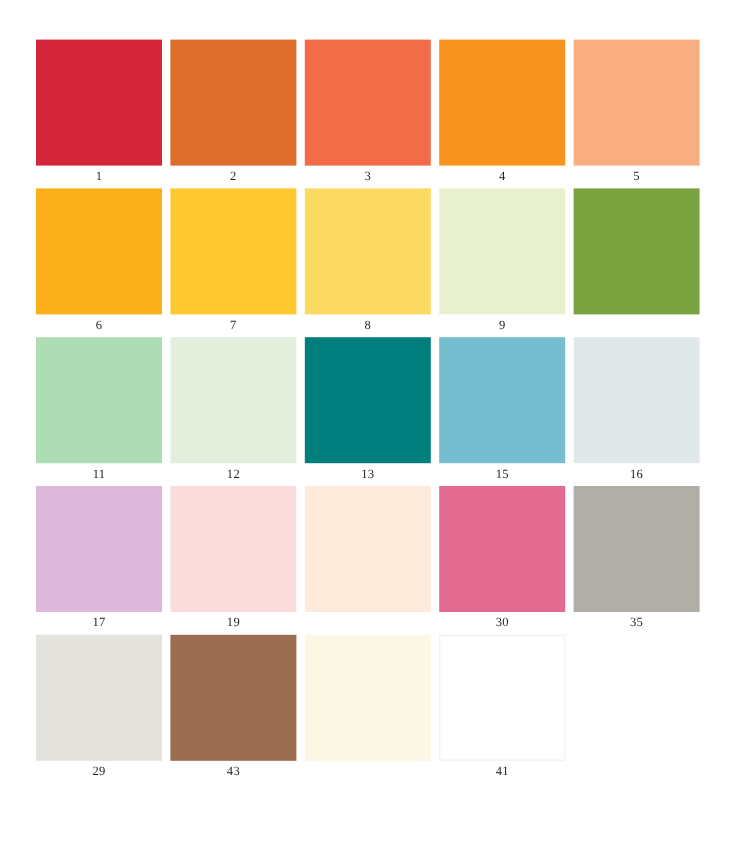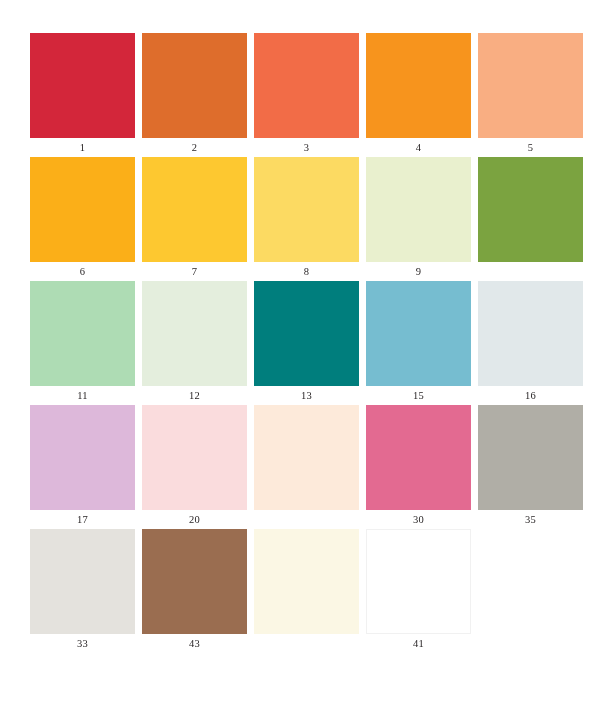--- a/index.html
+++ b/index.html
@@ -122,36 +122,36 @@
       <div class="swatch-cell">
         <div class="swatch-chip" title="#e1e8ea" style="background: rgb(225, 232, 234);"></div>
         <div class="swatch-label">16</div>
       </div>
       <div class="swatch-cell">
         <div class="swatch-chip" title="#ddb8da" style="background: rgb(221, 184, 218);"></div>
         <div class="swatch-label">17</div>
       </div>
       <div class="swatch-cell">
         <div class="swatch-chip" title="#fadcdd" style="background: rgb(250, 220, 221);"></div>
-        <div class="swatch-label">20</div>
+        <div class="swatch-label">19</div>
       </div>
       <div class="swatch-cell">
         <div class="swatch-chip" title="#fdeada" style="background: rgb(253, 234, 218);"></div>
       </div>
       <div class="swatch-cell">
         <div class="swatch-chip" title="#e36a91" style="background: rgb(227, 106, 145);"></div>
         <div class="swatch-label">30</div>
       </div>
       <div class="swatch-cell">
         <div class="swatch-chip" title="#b0aea6" style="background: rgb(176, 174, 166);"></div>
         <div class="swatch-label">35</div>
       </div>
       <div class="swatch-cell">
         <div class="swatch-chip" title="#e4e2dd" style="background: rgb(228, 226, 221);"></div>
-        <div class="swatch-label">33</div>
+        <div class="swatch-label">29</div>
       </div>
       <div class="swatch-cell">
         <div class="swatch-chip" title="#9a6d50" style="background: rgb(154, 109, 80);"></div>
         <div class="swatch-label">43</div>
       </div>
       <div class="swatch-cell">
         <div class="swatch-chip" title="#fbf7e4" style="background: rgb(251, 247, 228);"></div>
       </div>
       <div class="swatch-cell">
         <div class="swatch-chip has-outline" title="#ffffff" style="background: rgb(255, 255, 255);"></div>

